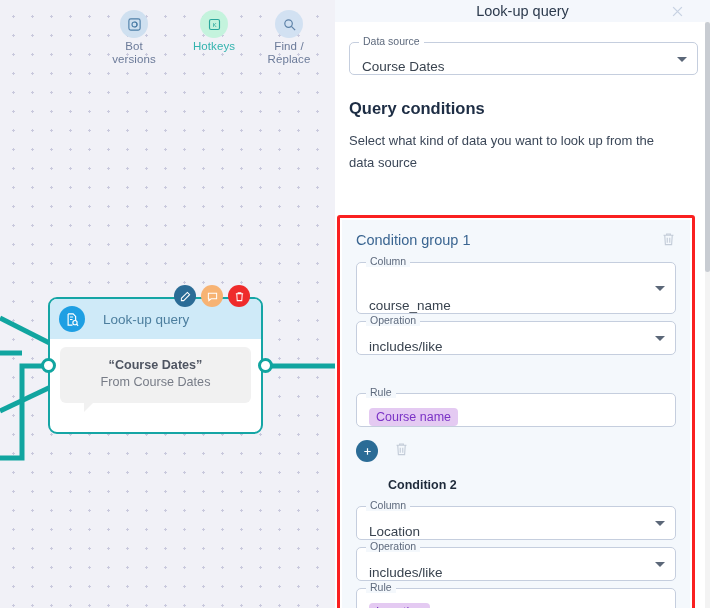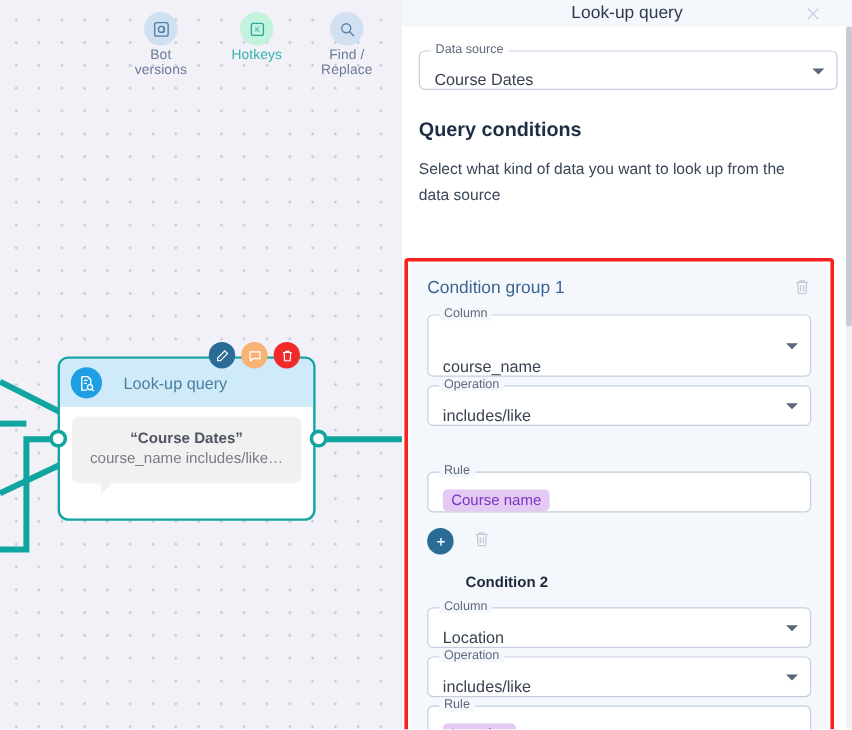--- a/index.html
+++ b/index.html
@@ -208,21 +208,21 @@
             <path d="M8 8 h5 M8 12 h4"></path>
             <circle cx="16" cy="17" r="3.4"></circle>
             <path d="M18.4 19.4 L21 22"></path>
           </svg>
         </div>
         <div id="node-title">Look-up query</div>
       </div>
       <div id="node-body">
         <div id="node-bubble">
           <div class="l1">“Course Dates”</div>
-          <div class="l3">course_name includes/like…</div>
+          <div class="l2">From Course Dates</div>
         </div>
       </div>
     </div>
 
     <div class="act" id="act-edit">
       <svg width="11" height="11" viewBox="0 0 24 24" fill="none" stroke="#fff" stroke-width="2.2">
         <path d="M16 3 l5 5 L8 21 H3 v-5 Z"></path>
       </svg>
     </div>
     <div class="act" id="act-note">

